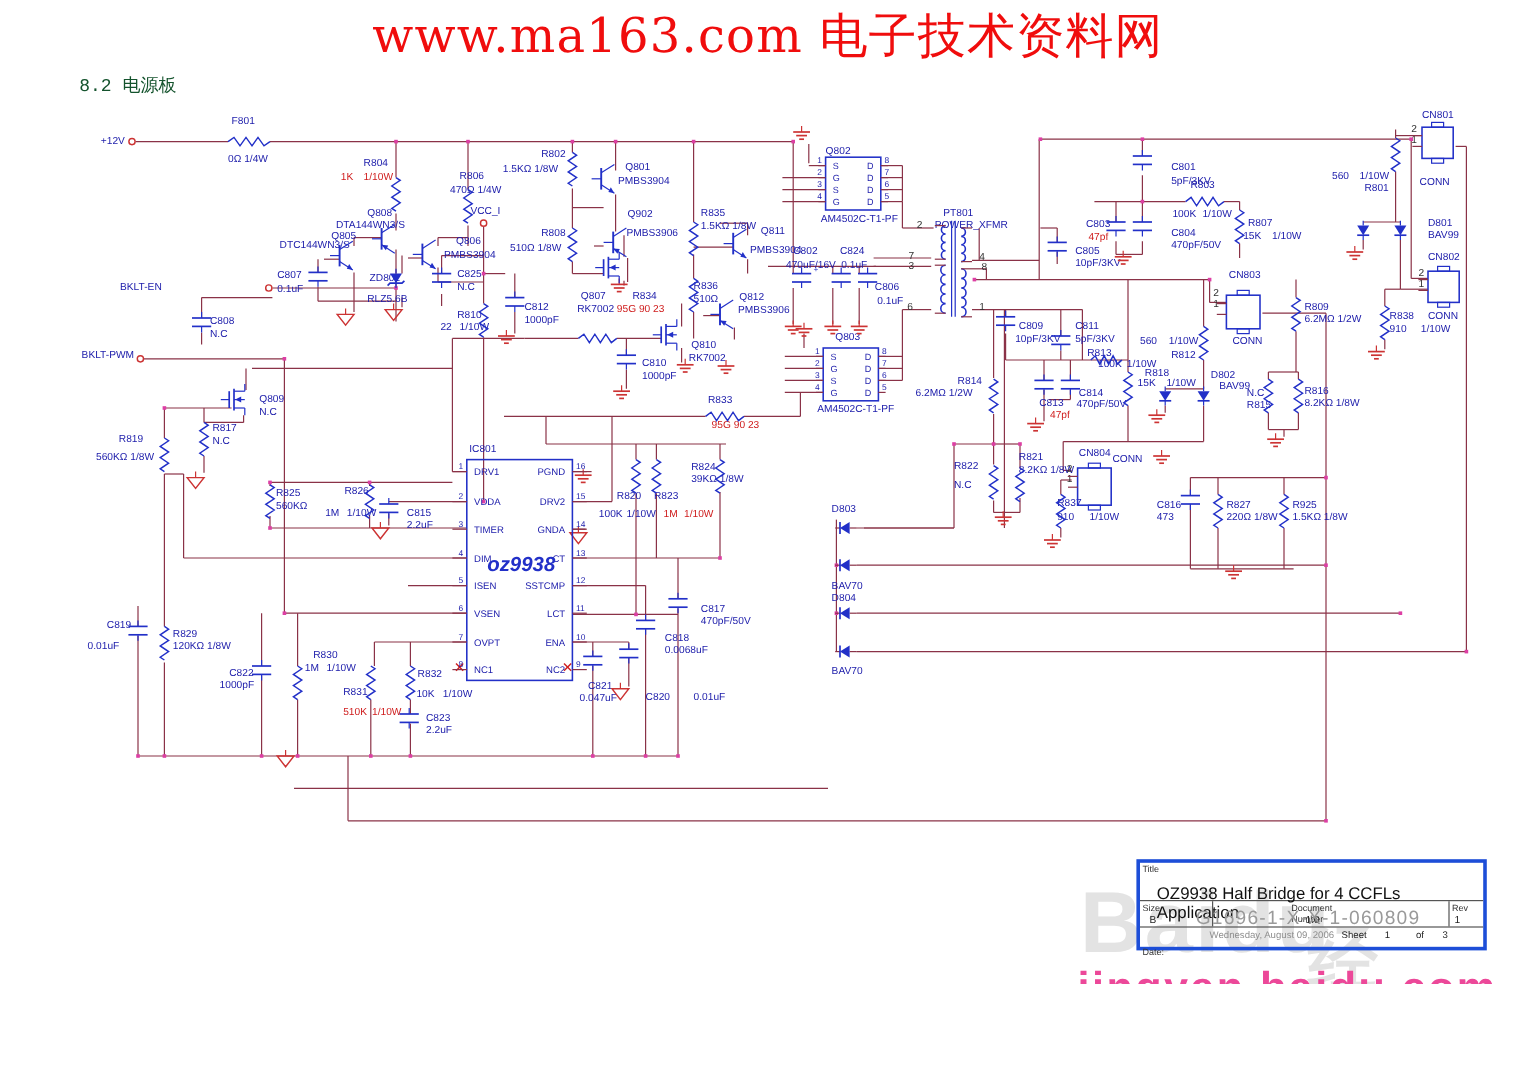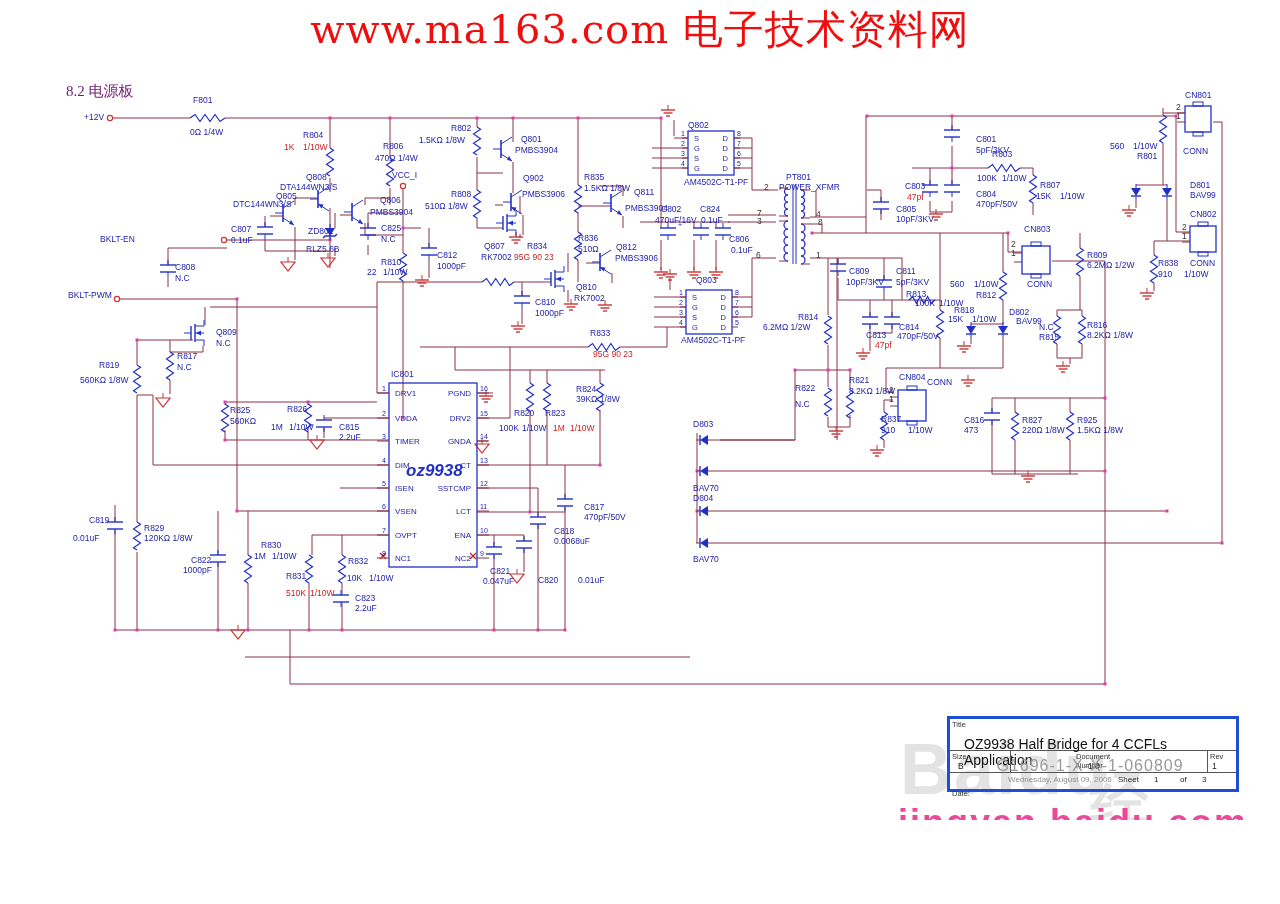--- a/index.html
+++ b/index.html
@@ -1,22 +1,22 @@
 <!DOCTYPE html>
 <html><head>
 <meta charset="utf-8">
 <style>
   html,body{margin:0;padding:0;background:#ffffff;}
   #page{position:relative;width:1280px;height:820px;background:#fff;overflow:hidden;
         font-family:"Liberation Sans",sans-serif;}
   #site-header{position:absolute;left:0;top:2px;width:100%;text-align:center;
         font-family:"DejaVu Serif","Liberation Serif",serif;
         font-size:40px;color:#f00d0d;letter-spacing:1px;white-space:nowrap;}
-  #section-title{position:absolute;left:66px;top:62px;font-family:Liberation Serif, serif;
-        font-size:15px;color:#701a75;margin-top:20px;}
+  #section-title{position:absolute;left:66px;top:62px;font-family:Liberation Mono, monospace;
+        font-size:15px;color:#14532d;}
   #page-number{position:absolute;left:628px;top:842px;font-family:"DejaVu Serif",serif;
         font-size:13px;color:#222;}
   #schic{position:absolute;left:0;top:0;z-index:2;}
   
   #wmark{position:absolute;z-index:1;color:#dedede;}
   .wm-big{position:absolute;left:900px;top:728px;font-size:72px;font-weight:bold;color:#e3e3e3;letter-spacing:2px;}
   .wm-cn{position:absolute;left:1090px;top:742px;font-size:58px;font-weight:bold;color:#e3e3e3;margin-top:19px;}
   .wm-url{position:absolute;left:898px;top:802px;font-size:36px;font-weight:bold;color:#ec4899;letter-spacing:2px;}
   
   #tblock{position:absolute;left:947px;top:716px;width:286px;height:70px;border:3px solid #1d4ed8;

